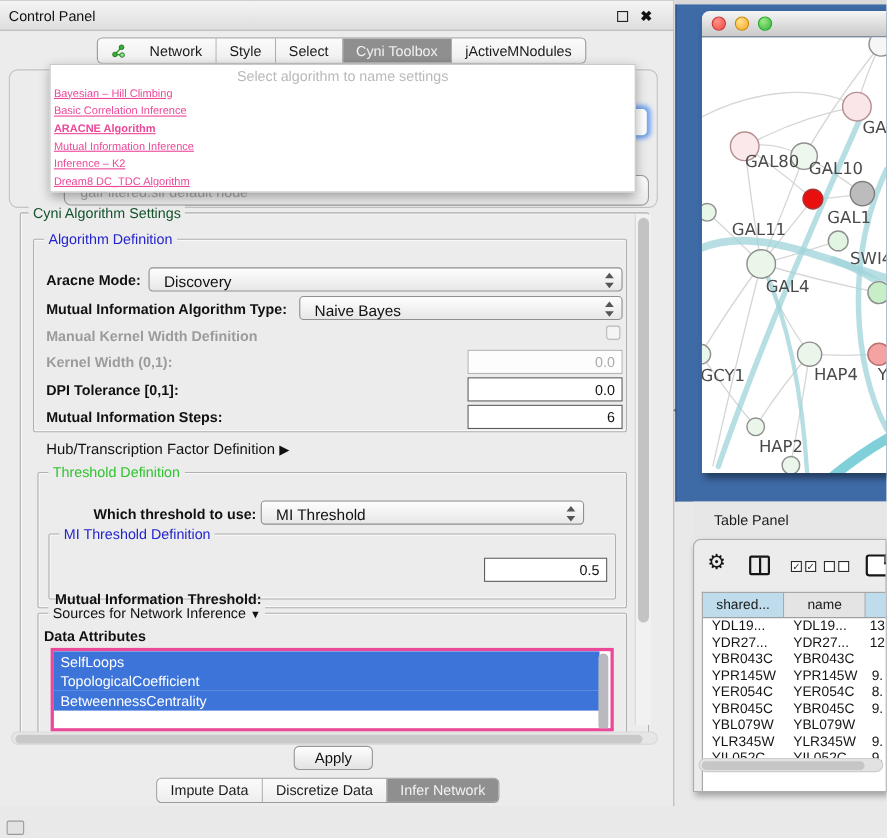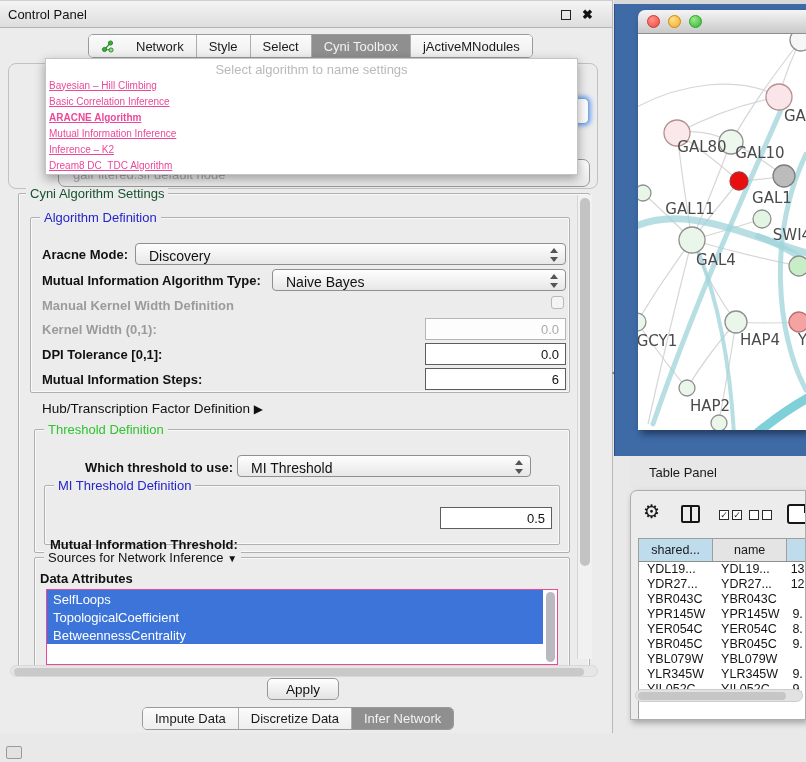--- a/index.html
+++ b/index.html
@@ -60,21 +60,21 @@
   .stepper:after { bottom:0; border-top:5px solid #555; }
 
   .numfield { border:1px solid #5d5d5d; background:#fff; height:22px; font-size:13px; color:#111; text-align:right; padding:3px 6px 0 12px; }
   .numfield.disabled { border:1px solid #b5b5b5; color:#ababab; background:#fdfdfd; }
   #manual-kernel-checkbox { left:551px; top:295px; width:13px; height:13px; border:1px solid #b9b9b9; border-radius:3px; background:#f4f4f4; }
 
   #hub-label { left:42px; top:400px; font-size:13.5px; color:#111; }
   #hub-label .caret { font-size:12px; }
 
   #data-attr-label { left:40px; top:570px; font-size:13px; font-weight:bold; color:#111; }
-  #attr-list { left:46px; top:588px; width:512px; height:76px; background:#fff; border:1px solid #ec4899; overflow:hidden; }
+  #attr-list { left:46px; top:588px; width:512px; height:76px; background:#fff; border:3px solid #ec4899; overflow:hidden; }
   .attr-item { width:496px; height:18px; background:#3c74d9; color:#fff; font-size:13px; padding:2px 0 0 6px; }
   #attr-scroll { position:absolute; right:2px; top:2px; width:9px; height:70px; background:#b9b9bf; border-radius:5px; }
 
   
   #settings-vscroll { left:577px; top:194px; width:15px; height:464px; background:#f1f1f1; border-left:1px solid #d5d5d5; }
   #settings-vscroll .thumb { position:absolute; left:2px; top:3px; width:10px; height:368px; background:#c3c3c3; border-radius:6px; }
   #panel-hscroll { left:10px; top:664px; width:588px; height:12px; background:#e6e6e6; border:1px solid #d8d8d8; border-radius:6px; }
   #panel-hscroll .thumb { position:absolute; left:3px; top:1.5px; width:570px; height:8px; background:#c9c9c9; border-radius:5px; }
 
   #apply-btn { left:267px; top:677px; width:72px; height:22px; border:1px solid #979797; border-radius:5px; background:linear-gradient(#fefefe,#e3e3e3); font-size:13.5px; color:#111; text-align:center; padding-top:3px; }

